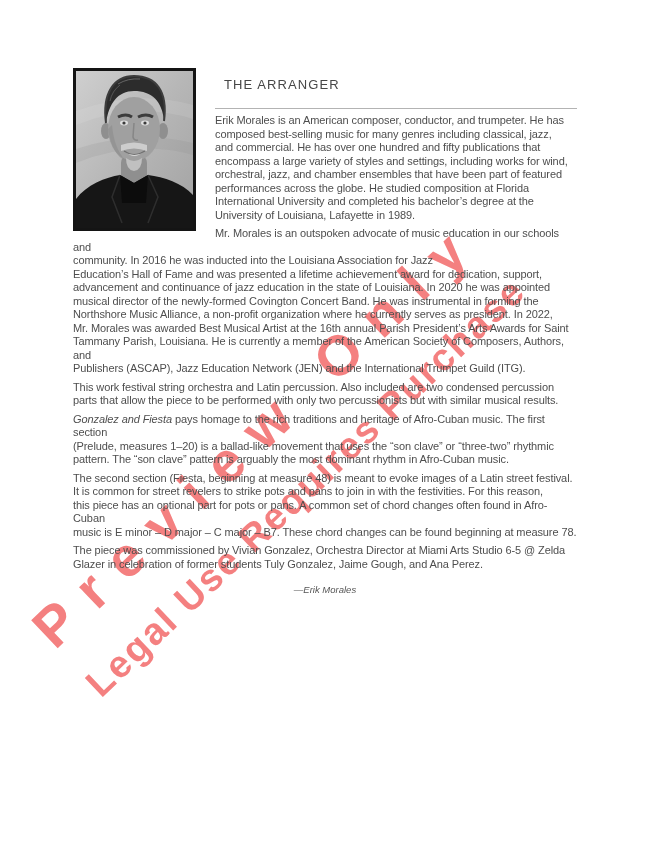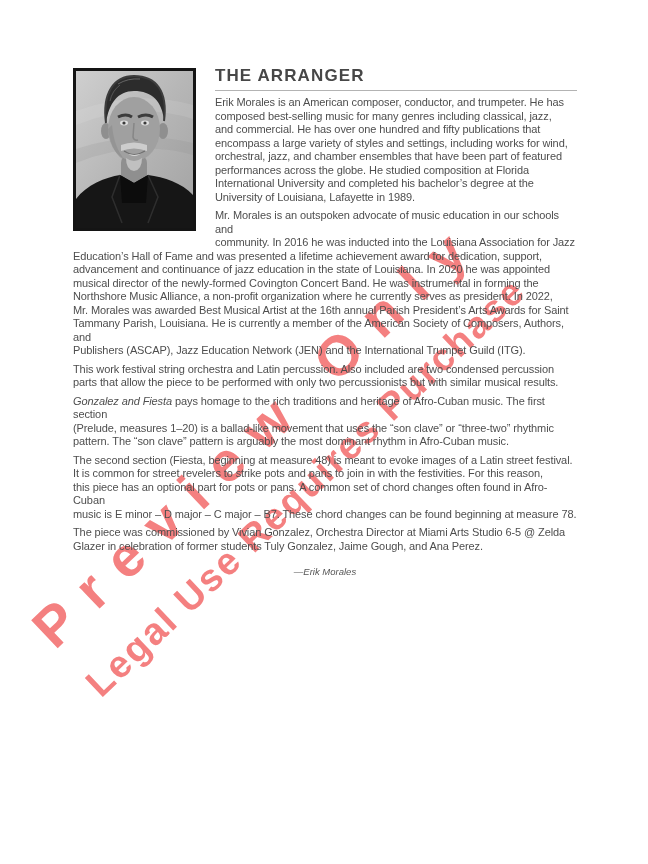--- a/index.html
+++ b/index.html
@@ -21,21 +21,21 @@
   .content { position:relative; z-index:2; padding:68px 71px 0 73px; }
 
   .photo-frame {
     float:left; width:123px; height:163px; margin:0 19px 8px 0;
     border:3px solid #141414; box-sizing:border-box; background:#b5b5b5;
   }
   .photo-frame svg { display:block; }
 
   .sec-head { overflow:hidden; border-bottom:1px solid #b3b3b3; padding:1px 0 7px; }
   .sec-head h2 {
-    margin:0; font-size:17px; line-height:14px; font-weight:bold;
+    margin:9px; font-size:13px; line-height:14px; font-weight:normal;
     letter-spacing:1.1px; color:#474747;
   }
   .about-head { margin-top:18px; }
 
   p.body {
     margin:5px 0 0; font-size:11px; line-height:13.5px;
     color:#4e4e4e; letter-spacing:-0.1px;
   }
   .p-first { margin-top:10px; }
   .lines, .lines-inline { white-space:pre-line; }

